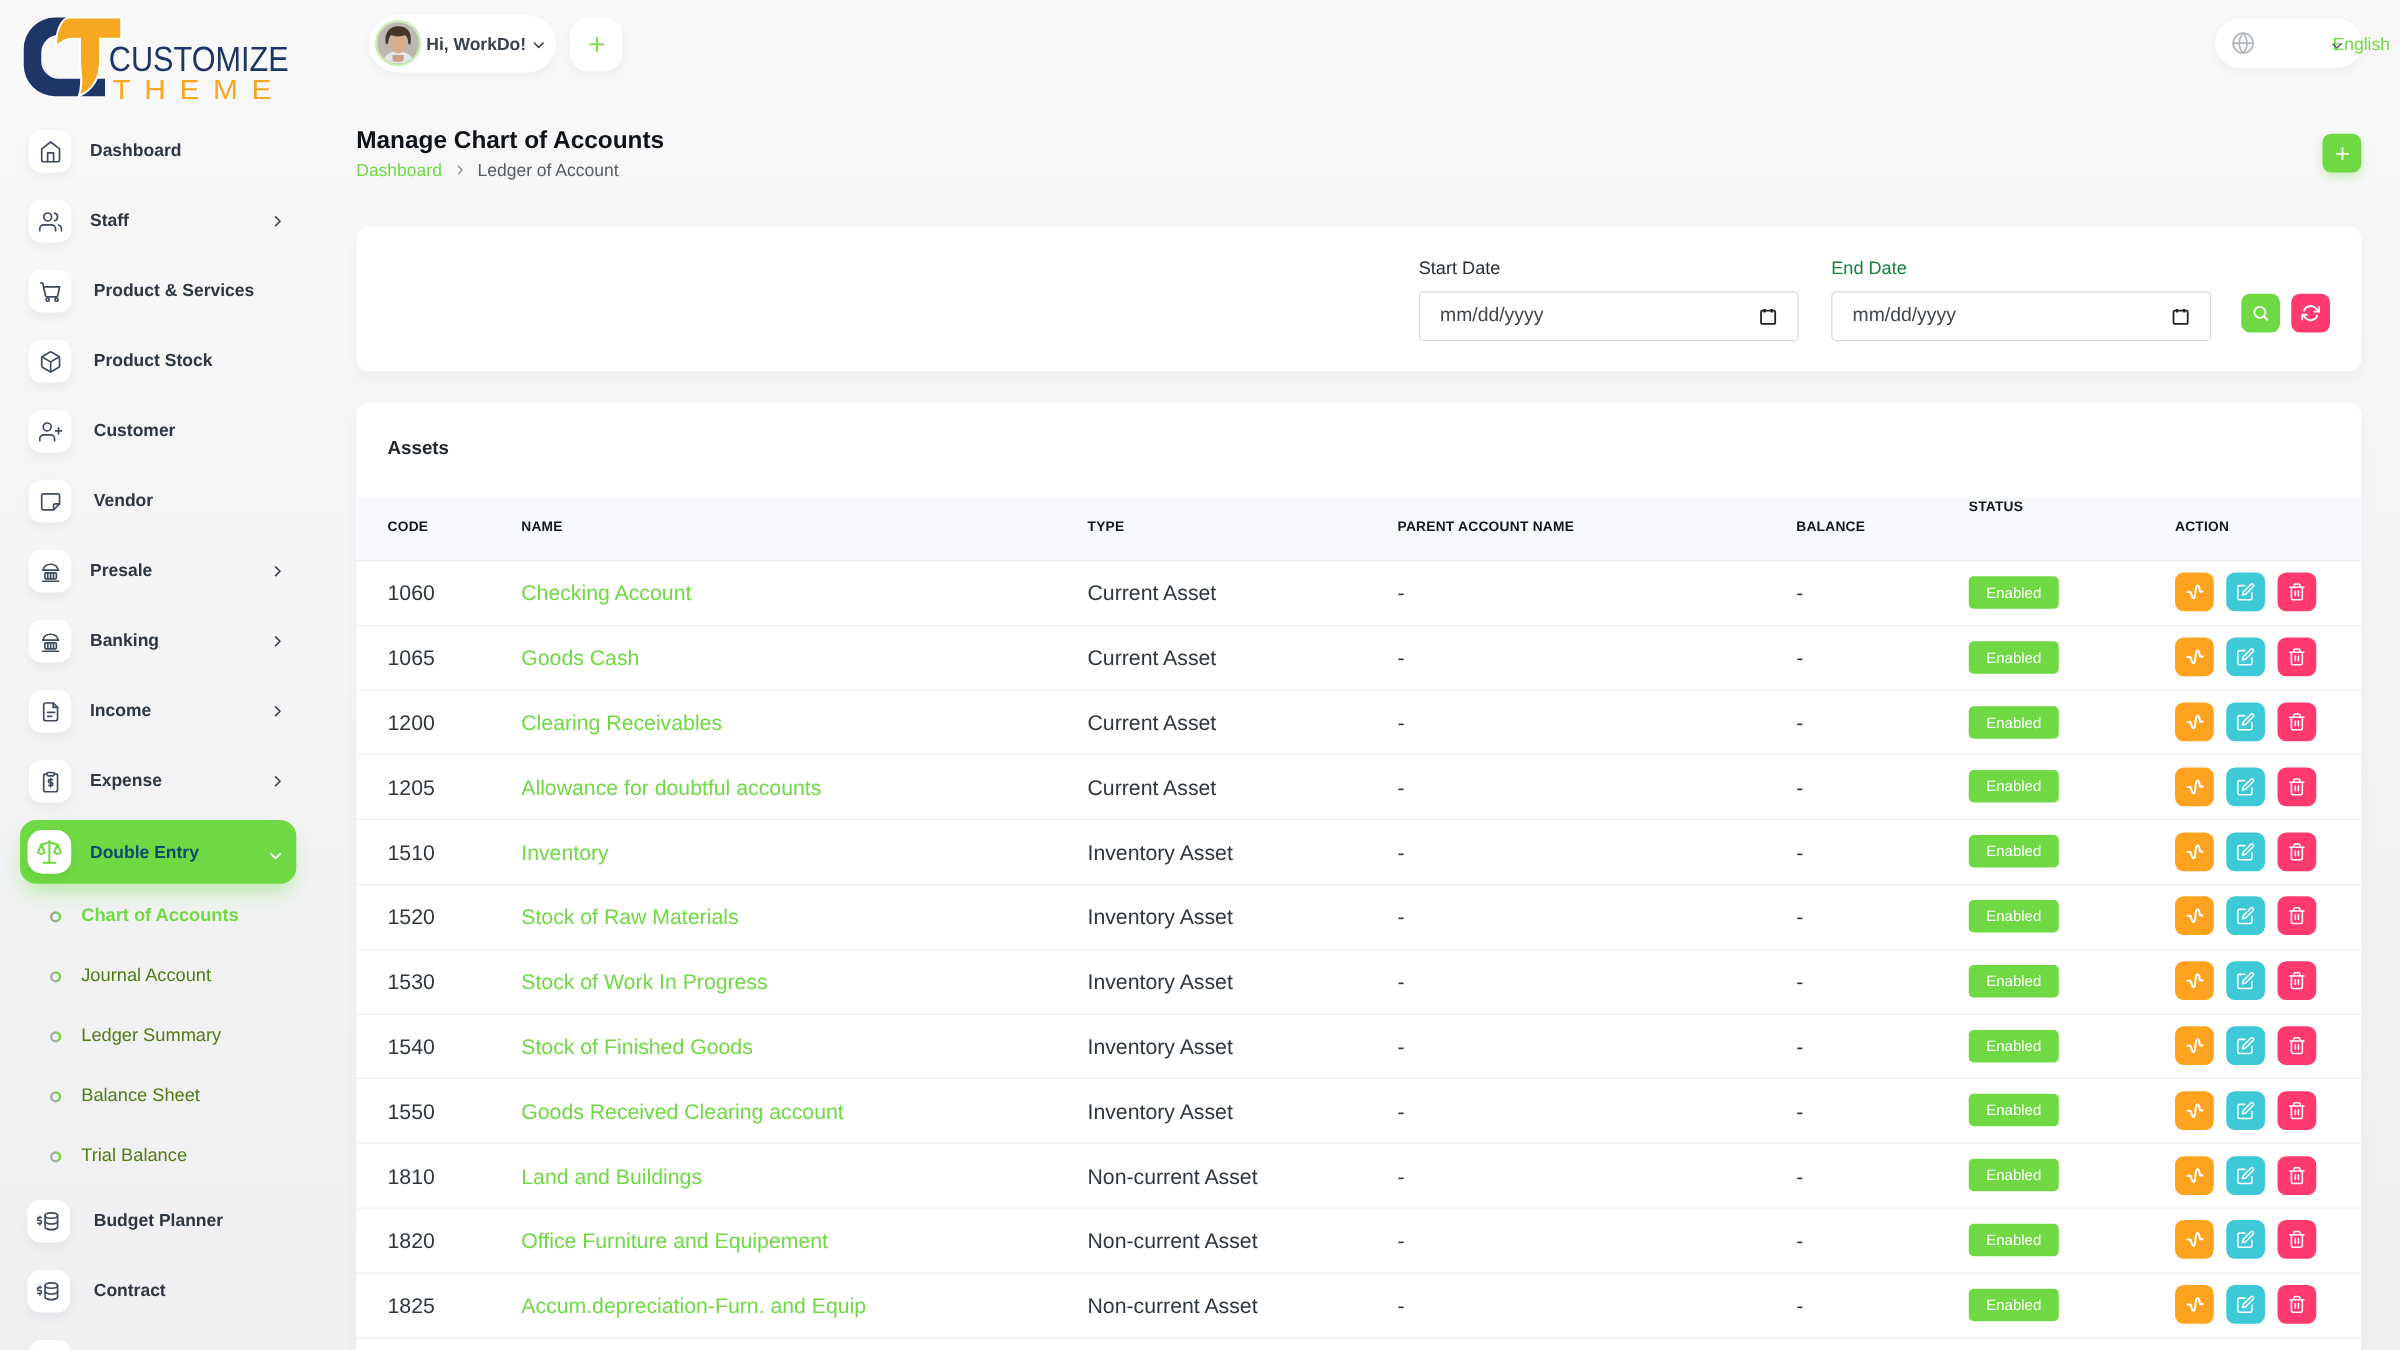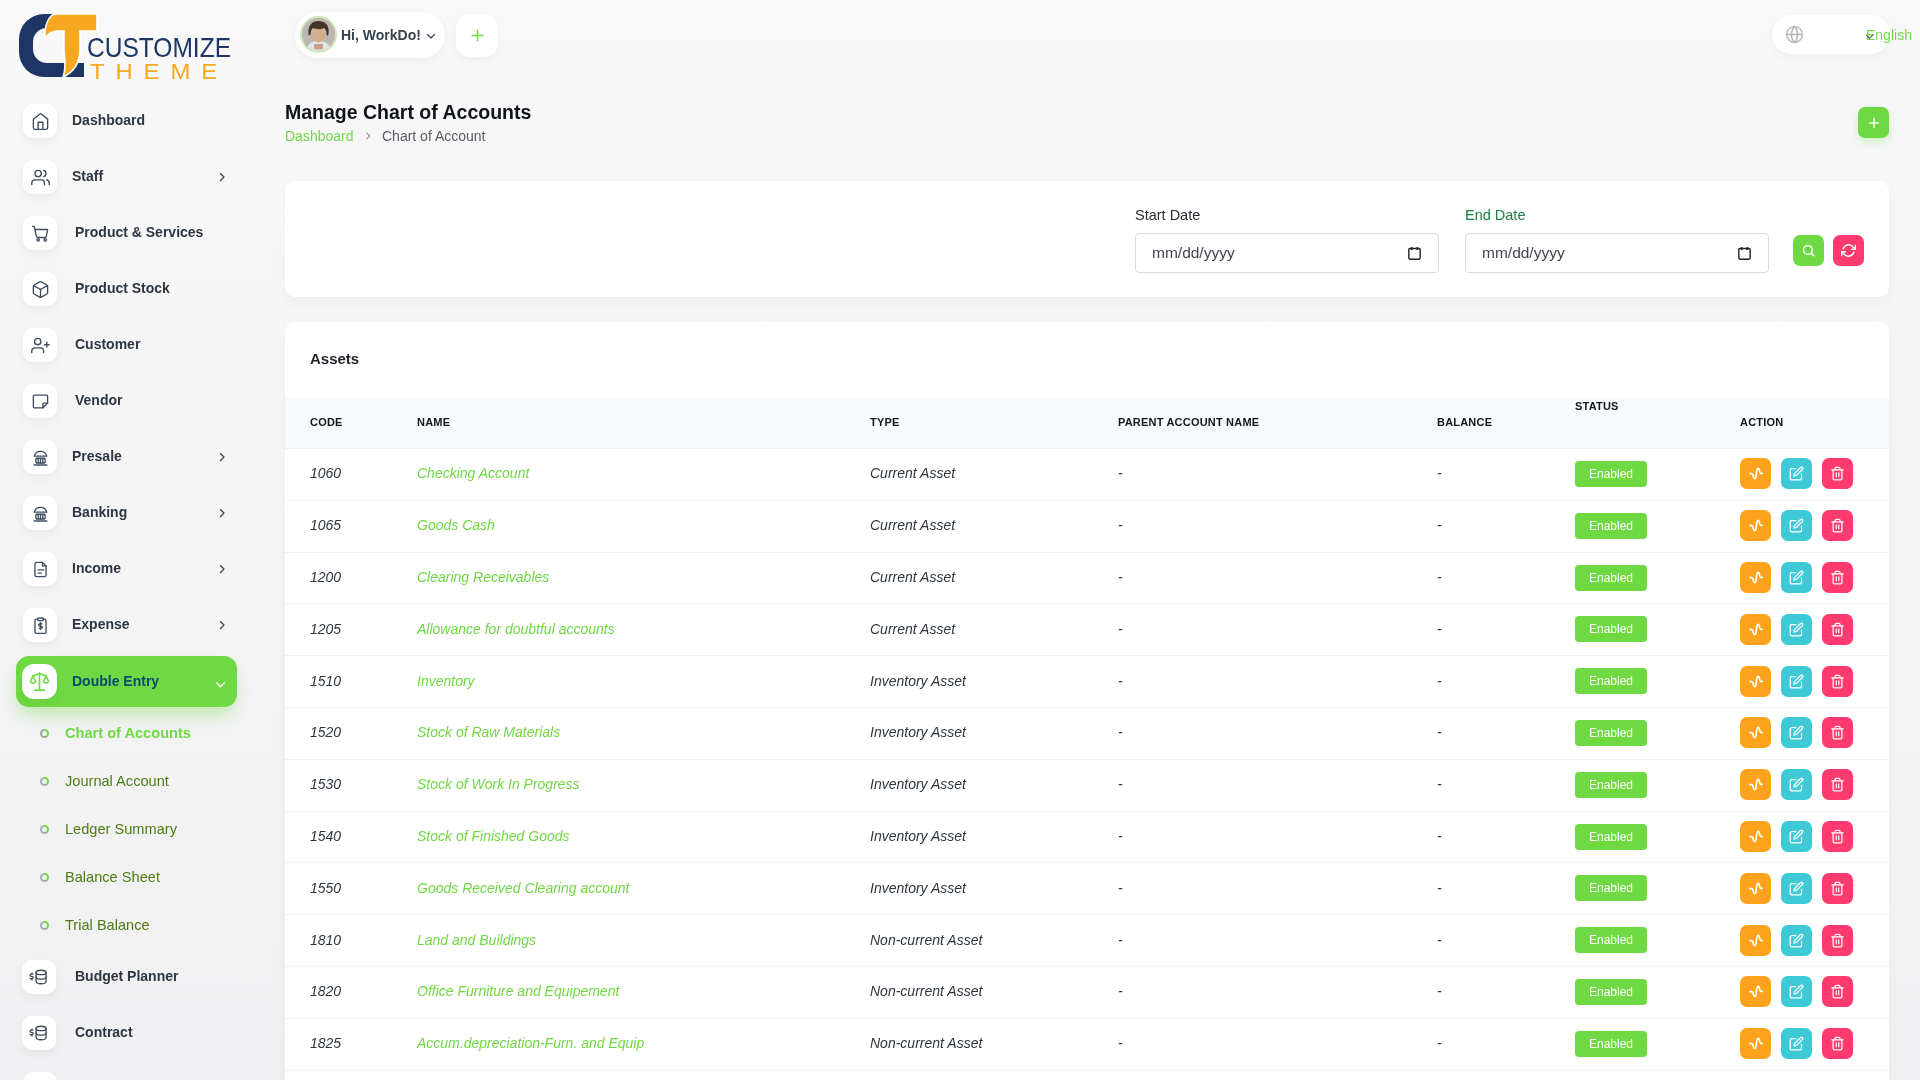--- a/index.html
+++ b/index.html
@@ -8,21 +8,21 @@
 .abs{position:absolute;}
 svg{display:block;}
 .iconbox{position:absolute;width:34px;height:34px;background:#fff;border-radius:10px;box-shadow:0 4px 8px rgba(40,50,70,.06);display:flex;align-items:center;justify-content:center;}
 .navlab{position:absolute;left:72px;font-size:14px;font-weight:700;color:#2d3642;white-space:nowrap;}
 .subitem{position:absolute;left:65px;font-size:14.6px;color:#4d7c0f;white-space:nowrap;}
 .chev{position:absolute;left:216px;}
 .dot{position:absolute;left:40px;width:9px;height:9px;border-radius:50%;}
 .dot i{position:absolute;inset:2.2px;background:#f4f4f5;border-radius:50%;}
 .card{position:absolute;background:#fff;border-radius:10px;box-shadow:0 6px 12px rgba(30,40,60,.035);}
 .th{position:absolute;font-size:11px;font-weight:700;color:#12171e;letter-spacing:.2px;}
-.cell{position:absolute;font-size:14px;color:#2e363e;white-space:nowrap;font-style:italic;}
+.cell{position:absolute;font-size:17px;color:#2e363e;white-space:nowrap;}
 .glink{color:#6fd943;}
 .badge{position:absolute;left:1575px;width:72px;height:26px;background:#6fd943;border-radius:4px;color:#fff;font-size:12px;font-weight:400;display:flex;align-items:center;justify-content:center;}
 .abtn{position:absolute;width:31px;height:31px;border-radius:7px;display:flex;align-items:center;justify-content:center;}
 .rowline{position:absolute;left:285px;width:1604px;height:1px;background:#eef0f2;}
 </style>
 </head>
 <body>
 
 <div class="abs" style="left:18px;top:13px;">
 <svg width="215" height="68" viewBox="0 0 215 68">
@@ -234,21 +234,21 @@
 <div class="abs" style="left:1866px;top:27px;font-size:14px;color:#6fd943;">English</div>
 <svg class="abs" style="left:1864px;top:31px;" width="11" height="11" viewBox="0 0 24 24" fill="none" stroke="#555c63" stroke-width="2.4" stroke-linecap="round" stroke-linejoin="round">
     <polyline points="5 9 12 16 19 9"></polyline>
   </svg>
 
 <div class="abs" style="left:285px;top:101px;font-size:19.5px;font-weight:700;color:#0e1319;">Manage Chart of Accounts</div>
 <div class="abs" style="left:285px;top:128px;font-size:14px;color:#6fd943;">Dashboard</div>
 <svg class="abs" style="left:363px;top:131px;" width="10" height="10" viewBox="0 0 24 24" fill="none" stroke="#8a9097" stroke-width="2.8" stroke-linecap="round" stroke-linejoin="round">
     <polyline points="9 5 16 12 9 19"></polyline>
   </svg>
-<div class="abs" style="left:382px;top:128px;font-size:14px;color:#565d64;">Chart of Account</div>
+<div class="abs" style="left:382px;top:128px;font-size:14px;color:#565d64;">Ledger of Account</div>
 
 <div class="abs" style="left:1858px;top:107px;width:31px;height:31px;background:#6fd943;border-radius:7px;display:flex;align-items:center;justify-content:center;box-shadow:0 4px 8px rgba(111,217,67,.3);">
   <svg width="12" height="12" viewBox="0 0 24 24" fill="none" stroke="#fff" stroke-width="2.8" stroke-linecap="round">
       <line x1="12" y1="3" x2="12" y2="21"></line>
       <line x1="3" y1="12" x2="21" y2="12"></line>
     </svg>
 </div>
 
 <div class="card" style="left:285px;top:181px;width:1604px;height:116px;"></div>
 <div class="abs" style="left:1135px;top:207px;font-size:14.5px;color:#272d33;">Start Date</div>

